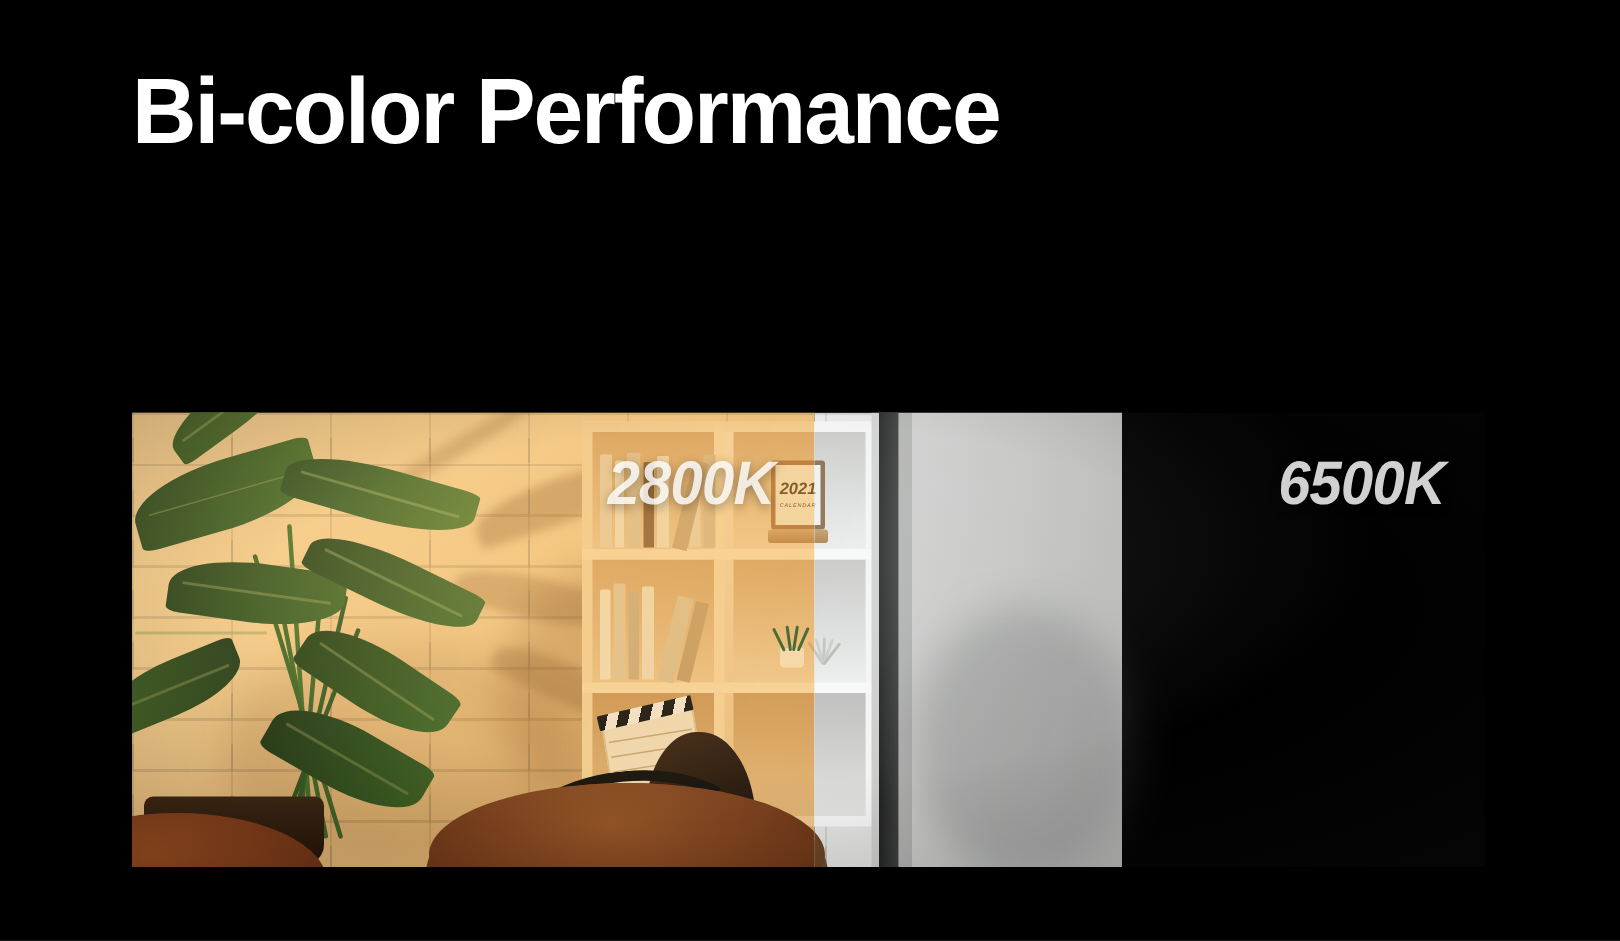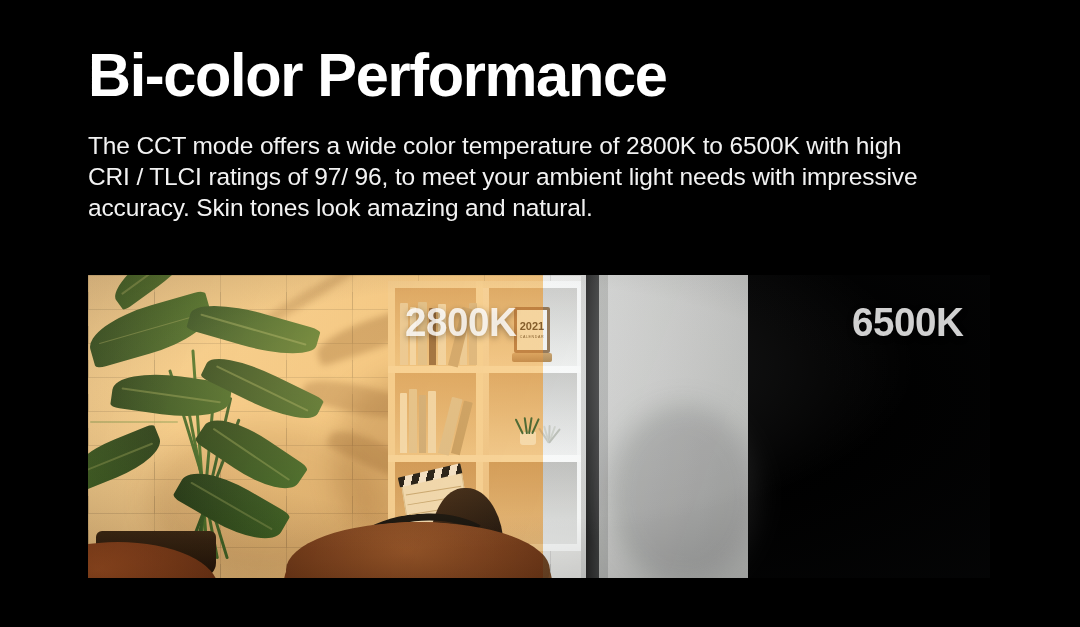--- a/index.html
+++ b/index.html
@@ -26,21 +26,21 @@
     line-height:31px; letter-spacing:-0.15px;
   }
   .body-copy .line { display:block; white-space:nowrap; }
 
   
   .compare {
     position:absolute; left:88px; top:275px;
     width:902px; height:303px; overflow:hidden;
     background:#000;
   }
-  .panel { position:absolute; top:0; height:303px; overflow:hidden; }
+  .panel { position:absolute; top:0; height:303px; overflow:hidden;font-style:italic; }
   .panel-warm { left:0;     width:455px; }
   .panel-cool { left:455px; width:447px; }
 
   
   .stage { position:absolute; top:0; height:303px; width:902px; }
   .panel-warm .stage { left:0; }
   .panel-cool .stage { left:-455px; }
 
   
   .wall {
@@ -148,25 +148,20 @@
   .klabel-warm { right:27px; }
   .klabel-cool { right:27px; }
 </style>
 </head>
 <body>
 
 <div class="page">
 
   <h1 class="heading">Bi-color Performance</h1>
 
-  <div class="body-copy">
-    <span class="line">The CCT mode offers a wide color temperature of 2800K to 6500K with high</span>
-    <span class="line">CRI / TLCI ratings of 97/ 96, to meet your ambient light needs with impressive</span>
-    <span class="line">accuracy. Skin tones look amazing and natural.</span>
-  </div>
 
   <div class="compare">
 
     <div class="panel panel-warm">
       <div class="stage">
 
         <div class="wall" style="background:linear-gradient(125deg,#f7dfae 0%,#f2d296 42%,#e7bd7c 78%,#d9a563 100%);"></div>
 
         <div class="bigshadow" style="left:246px;top:92px;width:190px;height:190px;background:rgba(120,70,20,0.26);"></div>
         <div class="bigshadow" style="left:60px;top:150px;width:230px;height:150px;background:rgba(120,70,20,0.16);"></div>

